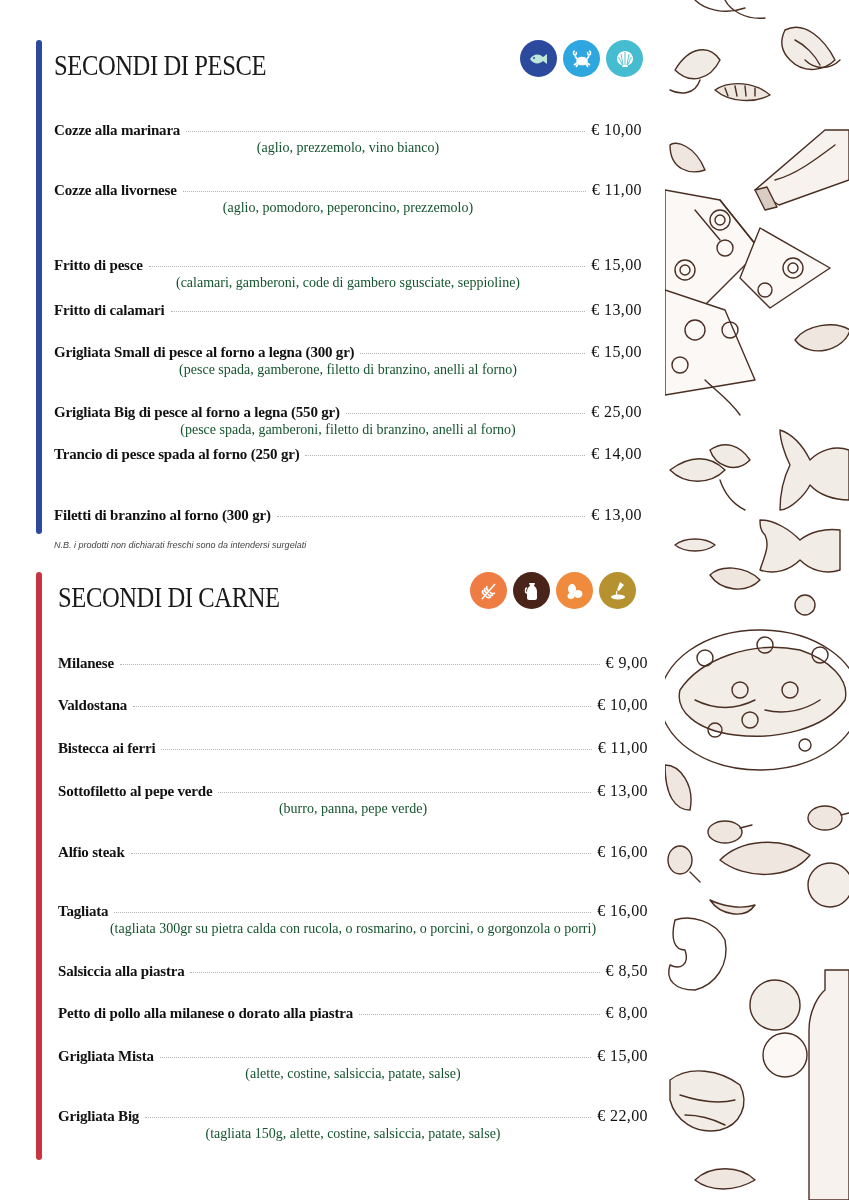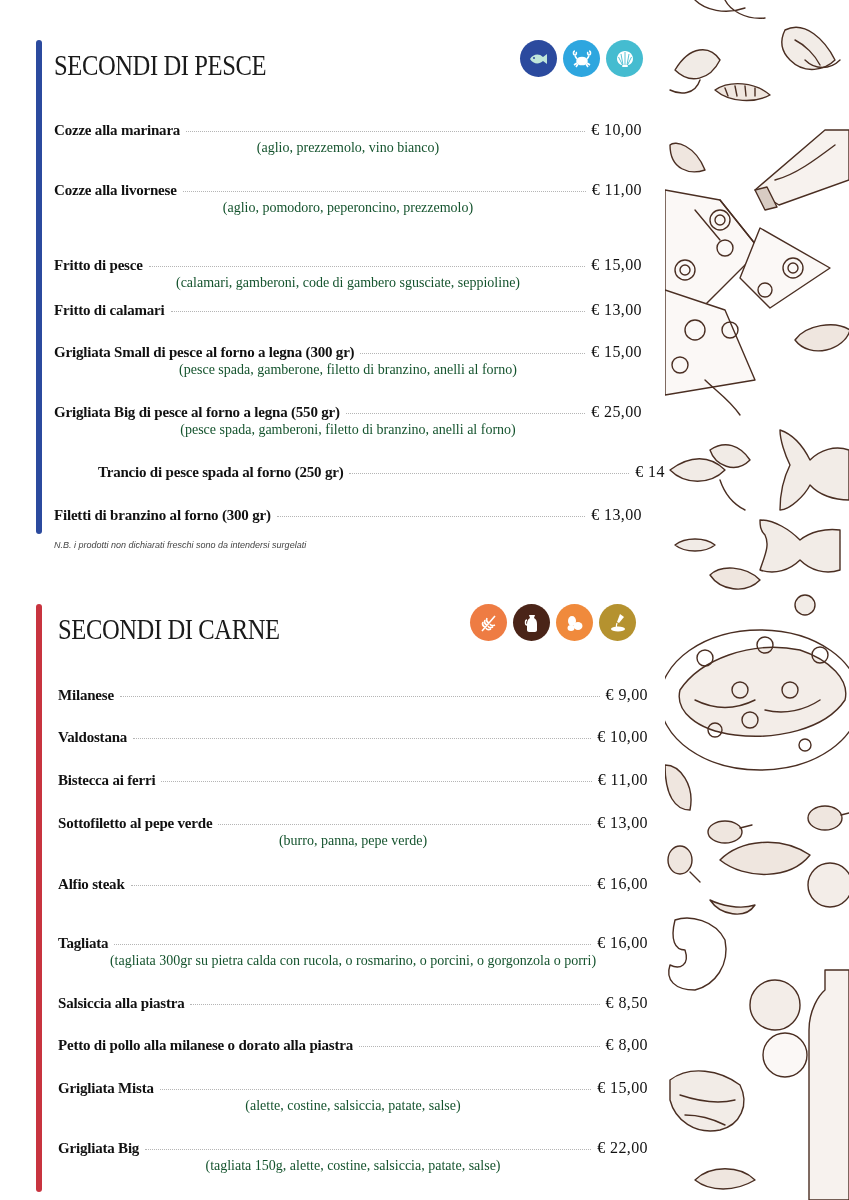--- a/index.html
+++ b/index.html
@@ -120,40 +120,40 @@
       <div class="item-desc">(pesce spada, gamberone, filetto di branzino, anelli al forno)</div>
     </div>
     <div class="item" style="top:363px; width:588px;">
       <div class="item-row">
           <span class="item-name">Grigliata Big di pesce al forno a legna (550 gr)</span>
           <span class="dots"></span>
           <span class="item-price">€ 25,00</span>
         </div>
       <div class="item-desc">(pesce spada, gamberoni, filetto di branzino, anelli al forno)</div>
     </div>
-    <div class="item" style="top:423px; width:588px;margin-left:44px;">
+    <div class="item" style="top:405px; width:588px;">
       <div class="item-row">
           <span class="item-name">Trancio di pesce spada al forno (250 gr)</span>
           <span class="dots"></span>
           <span class="item-price">€ 14,00</span>
         </div>
     </div>
     <div class="item" style="top:466px; width:588px;">
       <div class="item-row">
           <span class="item-name">Filetti di branzino al forno (300 gr)</span>
           <span class="dots"></span>
           <span class="item-price">€ 13,00</span>
         </div>
     </div>
   </div>
 </div>
 
 <div class="note">N.B. i prodotti non dichiarati freschi sono da intendersi surgelati</div>
 
-<div class="section" style="top:604px; width:620px; height:590px;padding-left:36px;">
+<div class="section" style="top:572px; width:620px; height:590px;padding-left:36px;">
   <div class="accent-bar" style="height:588px; background:#c8343f;"></div>
   <div class="section-title" style="left:22px;">SECONDI DI CARNE</div>
 
   <div class="icons" style="left:434px; top:0;">
     <div class="icon-circle" style="background:#ee7c43;">
       <svg viewBox="0 0 24 24" fill="none" stroke="#fff" stroke-width="1.6">
           <path d="M5 20L18 5M8 16c-2-1-3-3-2-5M10 14c-2-1-3-3-2-5M12 12c-2-1-3-3-2-5M9 17c1 2 3 2 5 1M11 15c1 2 3 2 5 1M13 13c1 2 3 2 5 1"></path>
         </svg>
     </div>
     <div class="icon-circle" style="background:#4a2418;">

